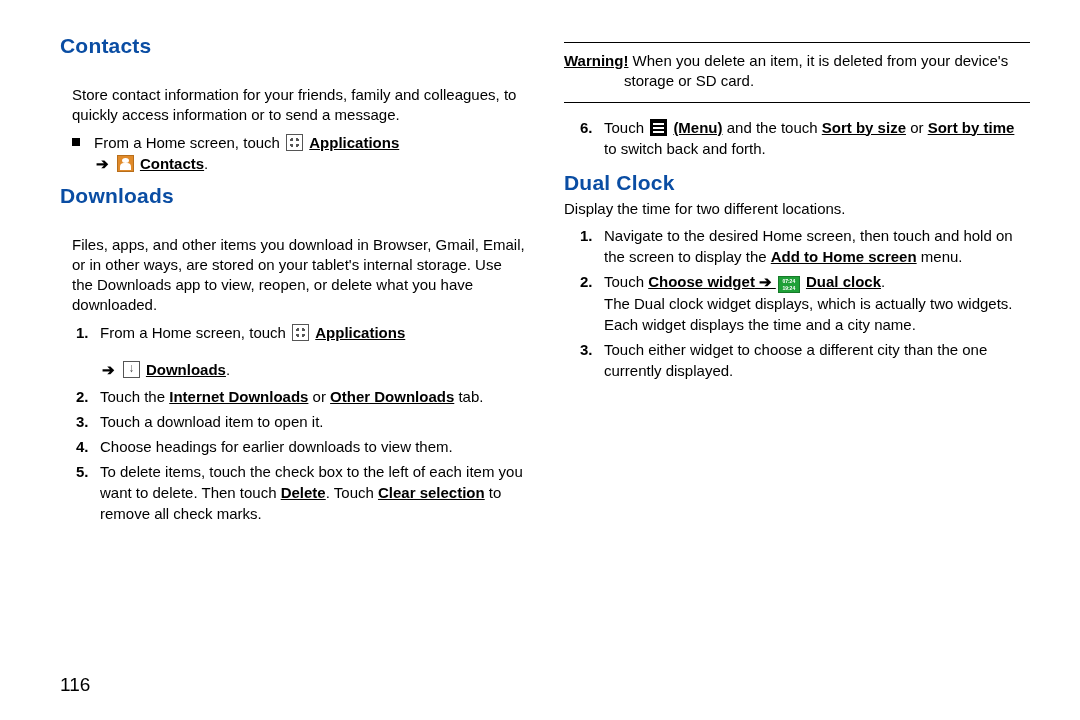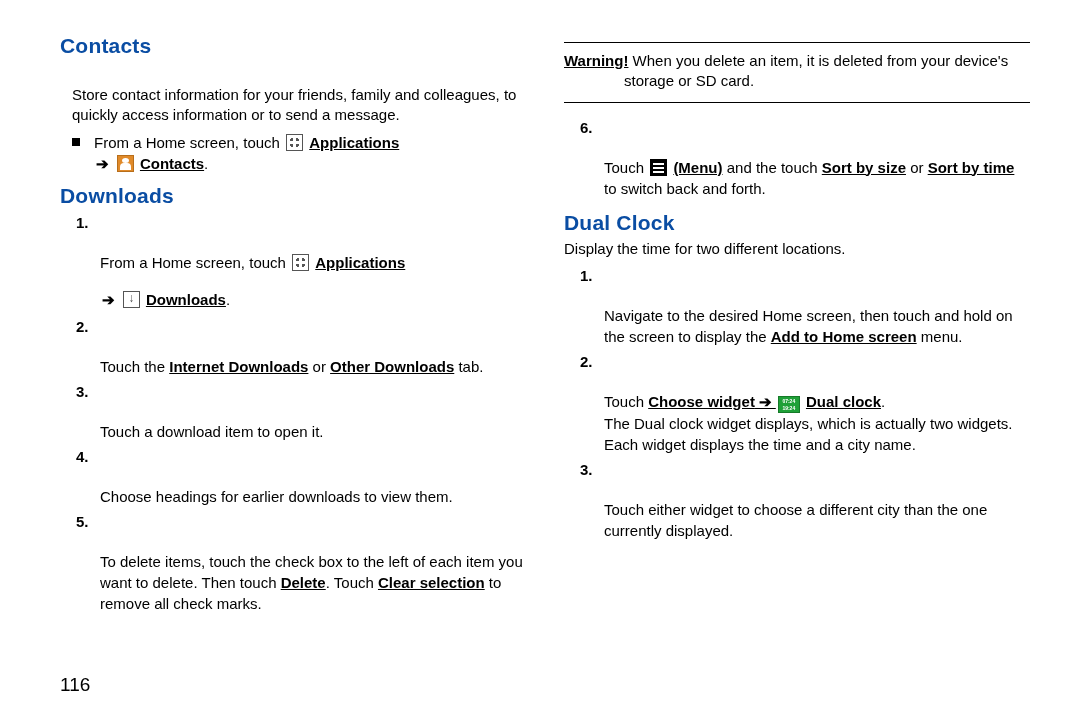--- a/index.html
+++ b/index.html
@@ -63,21 +63,21 @@
   ol.steps > li {
     display: flex;
     margin: 4px 0 4px 0;
     line-height: 1.4;
   }
   ol.steps .num {
     font-weight: bold;
     width: 24px;
     flex: none;
   }
-  ol.steps .body { flex: 1; margin-top: 40px; }
+  ol.steps .body { flex: 1; }
   .subline {
     margin-left: 40px;
     line-height: 1.4;
     margin-top: 16px;
     margin-bottom: 6px;
   }
   
   .icon {
     display: inline-block;
     vertical-align: -3px;
@@ -192,20 +192,21 @@
           <span>From a Home screen, touch </span>
           <span class="icon apps-icon"></span>
           <span class="bold">Applications</span><br>
           <span class="arrow">➔</span>
           <span class="icon contacts-icon"></span>
           <span class="bold">Contacts</span><span>.</span>
         </div>
       </div>
 
       <h2 class="sect" style="margin-top:10px">Downloads</h2>
+      <p class="indent">Files, apps, and other items you download in Browser, Gmail, Email, or in other ways, are stored on your tablet's internal storage. Use the Downloads app to view, reopen, or delete what you have downloaded.</p>
       <ol class="steps">
         <li>
           <span class="num">1.</span>
           <span class="body">
             <span>From a Home screen, touch </span>
             <span class="icon apps-icon"></span>
             <span class="bold">Applications</span>
           </span>
         </li>
       </ol>

